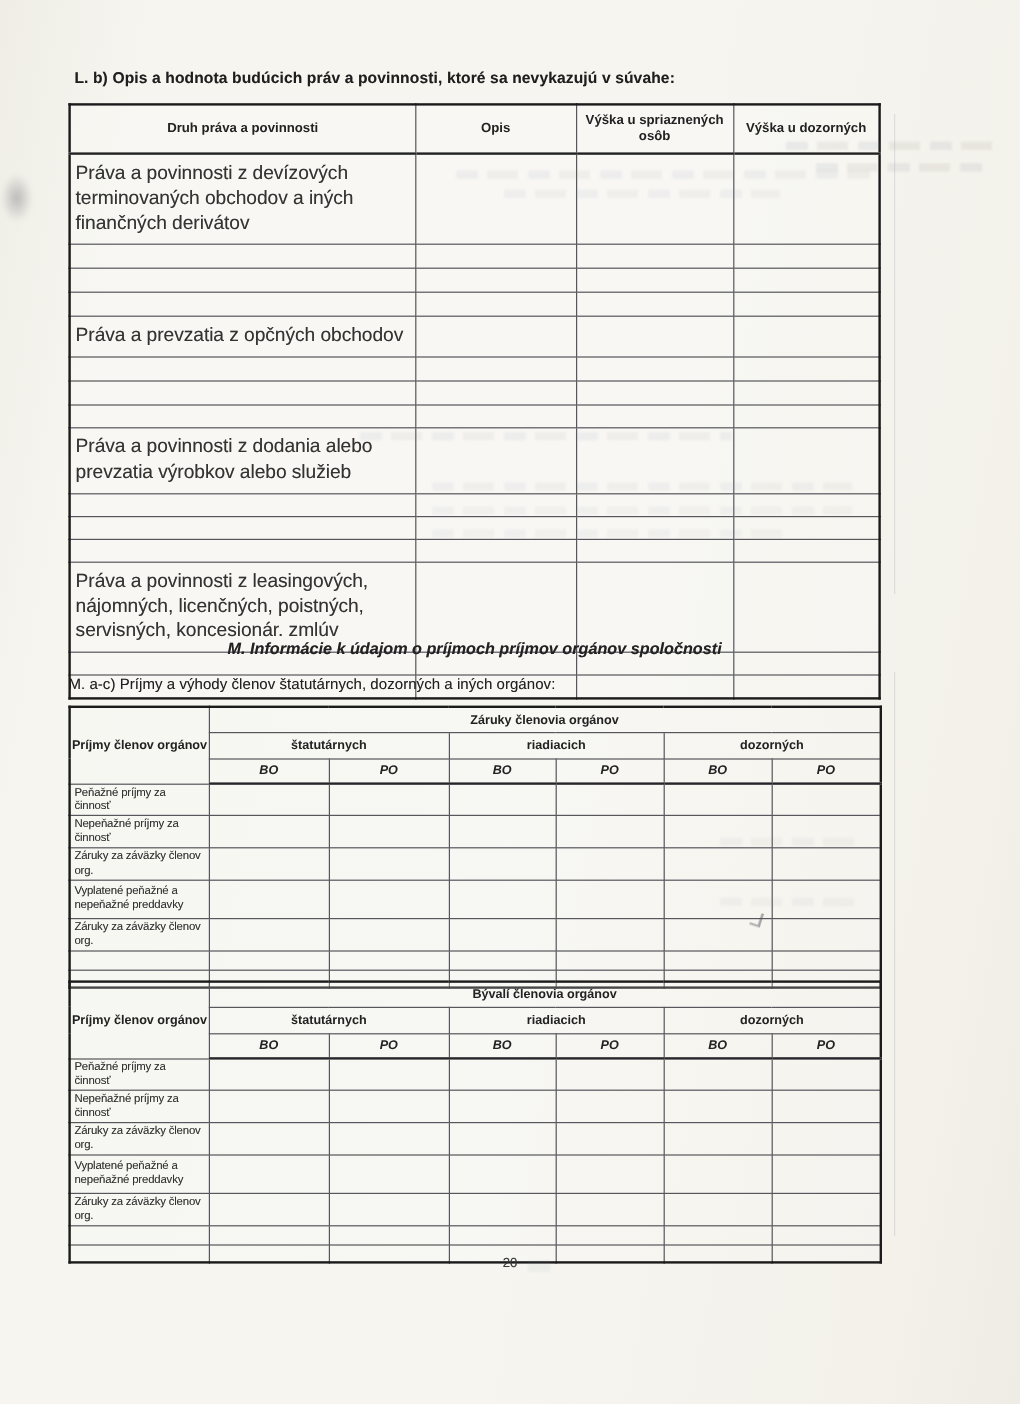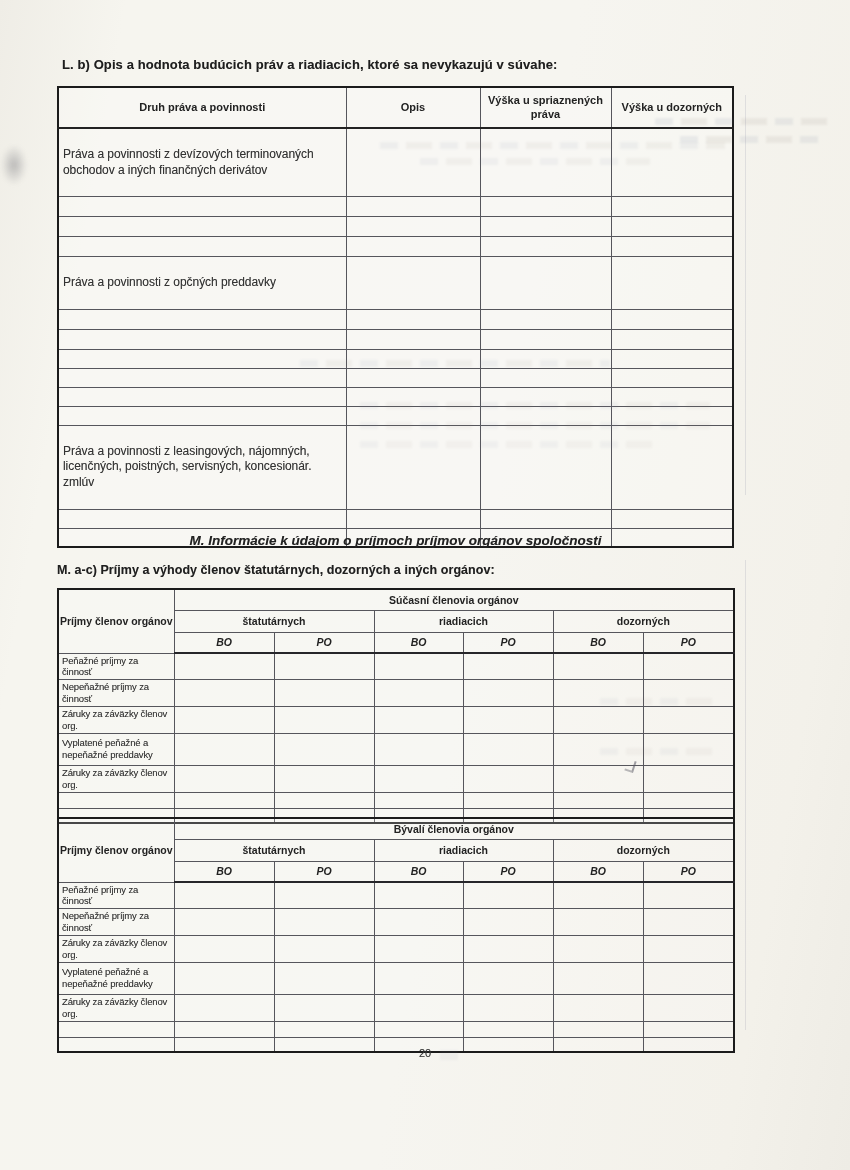--- a/index.html
+++ b/index.html
@@ -20,41 +20,41 @@
   .l-title{
     position:absolute;left:62px;top:57px;
     font-size:13px;font-weight:bold;color:#1e1e1e;letter-spacing:.1px;
   }
   .m-heading{
     position:absolute;left:57px;top:533px;width:677px;text-align:center;
     font-size:13.5px;font-weight:bold;font-style:italic;color:#222;
   }
   .m-sub{
     position:absolute;left:57px;top:563px;
-    font-size:12.5px;font-weight:bold;color:#1f1f1f;letter-spacing:.05px;
+    font-size:12.5px;font-weight:normal;color:#1f1f1f;letter-spacing:.05px;
   }
   .page-num{
     position:absolute;left:0;top:1047px;width:850px;text-align:center;
     font-size:11px;color:#3a3a3a;
   }
 
   
   table{border-collapse:collapse;table-layout:fixed;}
   th,td{border:1px solid #56565c;padding:0;overflow:hidden;}
   th{font-weight:bold;text-align:center;vertical-align:middle;color:#222;}
 
   
   .l-table{
     position:absolute;left:57px;top:86px;width:677px;
     border:2px solid #1b1b1b;background:rgba(255,255,255,.25);
   }
   .l-table thead th{font-size:11px;line-height:1.25;border-bottom:2px solid #222;}
   .l-table td.lbl{
-    font-size:12px;line-height:1.3;vertical-align:middle;
-    padding:18px 4px;color:#333;letter-spacing:-.05px;
+    font-size:16px;line-height:1.3;vertical-align:middle;
+    padding:6px 4px;color:#333;letter-spacing:-.05px;
   }
   .h41{height:41px}.r36{height:36px}.r35{height:35px}.r30{height:30px}
   .r22{height:22px}.r20{height:20px}.r19{height:19px}
   
   tr.fr td{border-top-color:#73555a;}
   tr.fb td{border-top-color:#53577e;}
   tr.fg td{border-top-color:#567055;}
   tr.fc td{border-top-color:#4e7a7a;}
 
   
@@ -92,34 +92,34 @@
     position:absolute;width:7px;height:10px;
     border-right:2px solid rgba(90,90,100,.55);border-bottom:2px solid rgba(90,90,100,.4);
     transform:rotate(18deg);filter:blur(.6px);pointer-events:none;
   }
 </style>
 </head>
 <body>
 
 <div class="page">
 
-  <div class="l-title soft">L. b)  Opis a hodnota budúcich práv a riadiacich, ktoré sa nevykazujú v súvahe:</div>
+  <div class="l-title soft">L. b)  Opis a hodnota budúcich práv a povinnosti, ktoré sa nevykazujú v súvahe:</div>
 
   <table class="l-table">
     <colgroup>
       <col style="width:288px">
         <col style="width:134px">
         <col style="width:131px">
         <col style="width:122px">
     </colgroup>
     <thead>
       <tr class="h41">
         <th>Druh práva a povinnosti</th>
         <th>Opis</th>
-        <th>Výška u spriaznených práva</th>
+        <th>Výška u spriaznených osôb</th>
         <th>Výška u dozorných</th>
       </tr>
     </thead>
     <tbody>
       <tr class="r36">
           <td class="lbl soft">Práva a povinnosti z devízových terminovaných obchodov a iných finančných derivátov</td>
           <td></td>
           <td></td>
           <td></td>
         </tr>
@@ -135,39 +135,45 @@
           <td></td>
           <td></td>
         </tr>
       <tr class="r20 fg">
           <td></td>
           <td></td>
           <td></td>
           <td></td>
         </tr>
       <tr class="r22">
-          <td class="lbl soft">Práva a povinnosti z opčných preddavky</td>
+          <td class="lbl soft">Práva a prevzatia z opčných obchodov</td>
           <td></td>
           <td></td>
           <td></td>
         </tr>
       <tr class="r20 fr">
           <td></td>
           <td></td>
           <td></td>
           <td></td>
         </tr>
       <tr class="r20 fc">
           <td></td>
           <td></td>
           <td></td>
           <td></td>
         </tr>
       <tr class="r19 fb">
           <td></td>
+          <td></td>
+          <td></td>
+          <td></td>
+        </tr>
+      <tr class="r30">
+          <td class="lbl soft">Práva a povinnosti z dodania alebo prevzatia výrobkov alebo služieb</td>
           <td></td>
           <td></td>
           <td></td>
         </tr>
       <tr class="r19 fg">
           <td></td>
           <td></td>
           <td></td>
           <td></td>
         </tr>
@@ -213,21 +219,21 @@
         <col style="width:100px">
         <col style="width:100px">
         <col style="width:89px">
         <col style="width:90px">
         <col style="width:90px">
         <col style="width:91px">
     </colgroup>
     <thead>
       <tr class="mh">
         <th rowspan="3">Príjmy členov orgánov</th>
-        <th colspan="6">Súčasní členovia orgánov</th>
+        <th colspan="6">Záruky členovia orgánov</th>
       </tr>
       <tr class="mh2">
         <th colspan="2">štatutárnych</th>
         <th colspan="2">riadiacich</th>
         <th colspan="2">dozorných</th>
       </tr>
       <tr class="mh bo-row">
         <th>BO</th>
         <th>PO</th>
         <th>BO</th>

